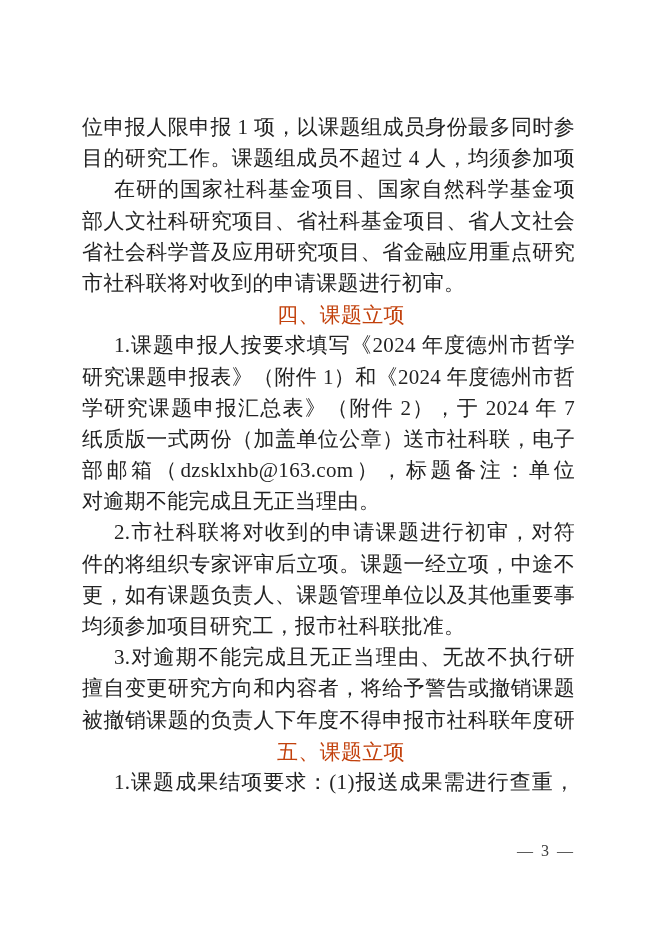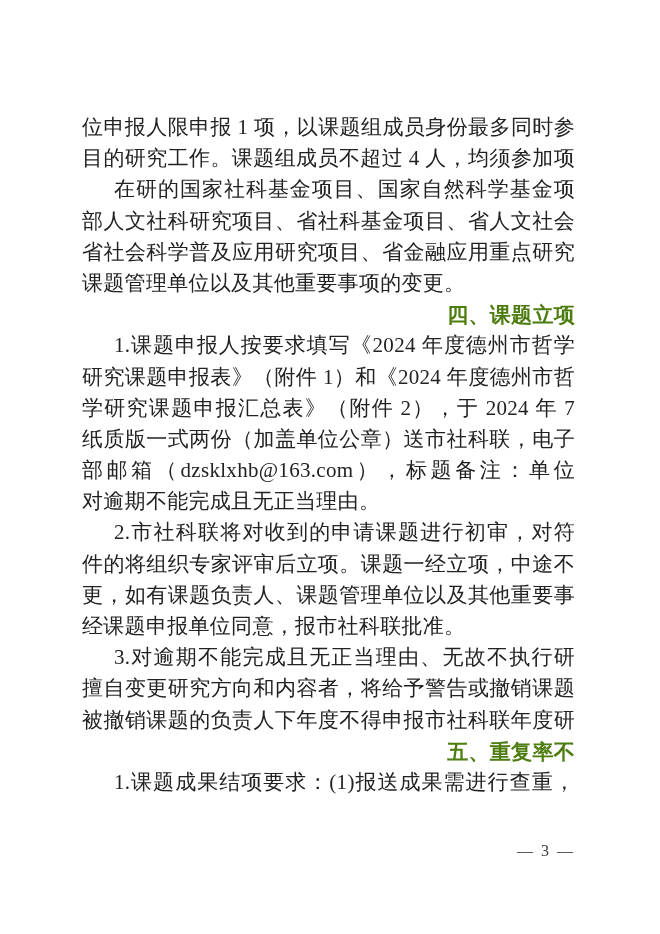--- a/index.html
+++ b/index.html
@@ -35,24 +35,24 @@
   .content p.stretch {
     text-align-last: justify;
   }
   
   .content p.indent {
     text-indent: 32px;
   }
   
   .content p.heading {
     font-family: "Liberation Sans", "DejaVu Sans", sans-serif;
-    font-weight: bold;
-    color: #4d7c0f;
+    font-weight: normal;
+    color: #c2410c;
     text-indent: 25px;
-    text-align: right;
+    text-align: center;
   }
   .footer-pagenum {
     position: absolute;
     right: 85px;
     top: 841px;
     font-size: 16px;
     line-height: 20px;
     letter-spacing: 2px;
     color: #3d3d3d;
     font-family: "Liberation Serif", "DejaVu Serif", serif;
@@ -62,32 +62,32 @@
 <body>
 
 <div class="page">
   <div class="content">
     <p class="stretch">位申报人限申报 1 项，以课题组成员身份最多同时参加 2 个项</p>
     <p class="stretch">目的研究工作。课题组成员不超过 4 人，均须参加项目研究工</p>
 
     <p class="indent stretch">在研的国家社科基金项目、国家自然科学基金项目、教育</p>
     <p class="stretch">部人文社科研究项目、省社科基金项目、省人文社会科学课题、</p>
     <p class="stretch">省社会科学普及应用研究项目、省金融应用重点研究项目和省</p>
-    <p class="">课题管理单位以及其他重要事项的变更。</p>
+    <p class="">市社科联将对收到的申请课题进行初审。</p>
     <p class="heading">四、课题立项</p>
     <p class="indent stretch">1.课题申报人按要求填写《2024 年度德州市哲学社会科学</p>
     <p class="stretch">研究课题申报表》（附件 1）和《2024 年度德州市哲学社会科</p>
     <p class="stretch">学研究课题申报汇总表》（附件 2），于 2024 年 7 月 19 日前，</p>
     <p class="stretch">纸质版一式两份（加盖单位公章）送市社科联，电子版发学会</p>
     <p class="stretch">部邮箱（dzsklxhb@163.com），标题备注：单位+2024 年度哲</p>
     <p class="">对逾期不能完成且无正当理由。</p>
     <p class="indent stretch">2.市社科联将对收到的申请课题进行初审，对符合申报条</p>
     <p class="stretch">件的将组织专家评审后立项。课题一经立项，中途不得擅自变</p>
     <p class="stretch">更，如有课题负责人、课题管理单位以及其他重要事项的变更，</p>
-    <p class="">经课题申报单位同意，报市社科联批准。</p>
+    <p class="">均须参加项目研究工，报市社科联批准。</p>
     <p class="indent stretch">3.对逾期不能完成且无正当理由、无故不执行研究计划、</p>
     <p class="stretch">擅自变更研究方向和内容者，将给予警告或撤销课题的处理。</p>
     <p class="stretch">被撤销课题的负责人下年度不得申报市社科联年度研究课题。</p>
-    <p class="heading">五、重复率不</p>
+    <p class="heading">五、课题立项</p>
     <p class="indent stretch">1.课题成果结项要求：(1)报送成果需进行查重，重复率不</p>
   </div>
   <div class="footer-pagenum">— 3 —</div>
 </div>
 
 </body></html>

